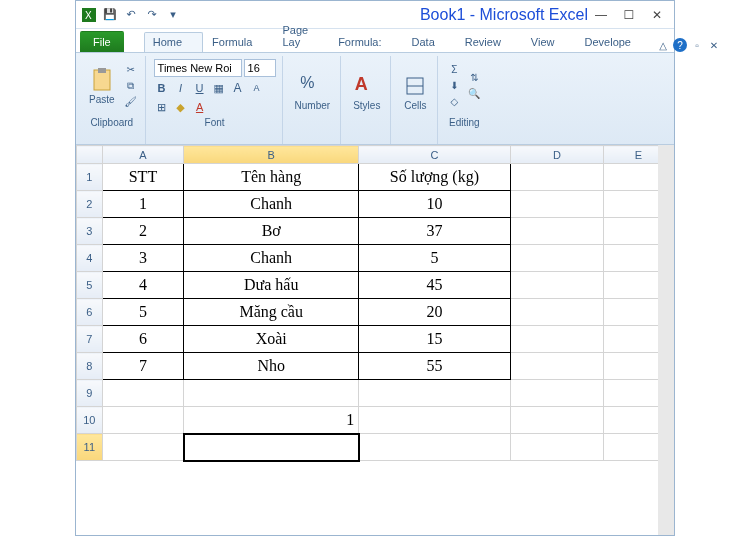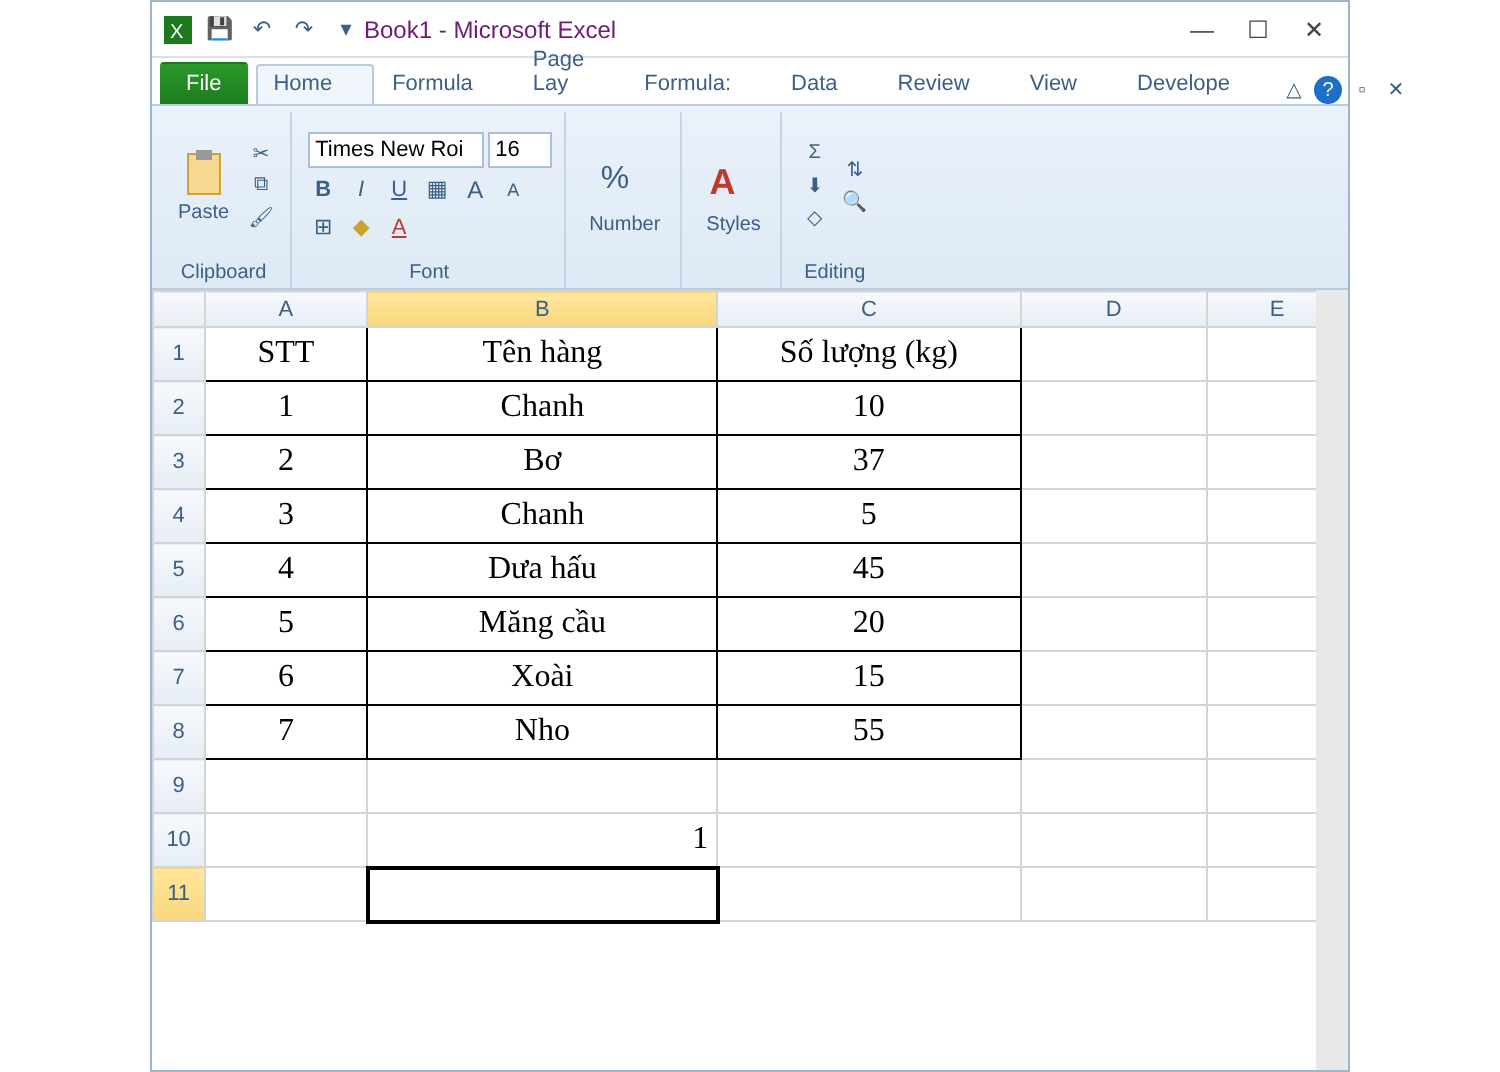--- a/index.html
+++ b/index.html
@@ -1,31 +1,31 @@
 <!DOCTYPE html>
 <html><head>
 <meta charset="utf-8">
 <style>
   * { box-sizing: border-box; margin: 0; padding: 0; font-family: "Segoe UI", Tahoma, sans-serif; }
   body { background: #fff; display:flex; justify-content:center; }
   .window { width: 600px; height: 536px; border: 1px solid #9bb5d0; background:#fff; display:flex; flex-direction:column; }
   .titlebar { height: 28px; background:#fff; display:flex; align-items:center; padding:0 4px; border-bottom:1px solid #d6e2ef;}
   .titlebar .qat { display:flex; gap:3px; align-items:center; }
   .titlebar .qat .qi { width:18px; height:18px; display:flex; align-items:center; justify-content:center; font-size:11px; color:#3b5f87;}
-  .titlebar .title { flex:1; text-align:left; font-size:12px; color:#701a75; }
+  .titlebar .title { flex:1; text-align:right; font-size:16px; color:#1d4ed8; }
   .titlebar .winbtns { display:flex; gap:2px; }
   .titlebar .winbtns .wb { width:26px; height:18px; display:flex; align-items:center; justify-content:center; font-size:12px; color:#444;}
   .tabs { height:24px; background:#fff; display:flex; align-items:flex-end; padding-left:4px; gap:0; border-bottom:1px solid #b8cce0;}
   .tab { padding:3px 20px 4px 8px; font-size:11px; color:#3b5f87; border:1px solid transparent; border-bottom:none; cursor:pointer;}
-  .tab.file { background:linear-gradient(#2a9a2a,#1e7a1e); color:#fff; border-radius:2px 2px 0 0; margin-right:4px; padding:4px 12px;}
+  .tab.file { background:linear-gradient(#2a9a2a,#1e7a1e); color:#fff; border-radius:2px 2px 0 0; margin-right:20px; padding:4px 12px;}
   .tab.active { background:#f0f6fc; border-color:#b8cce0; border-radius:2px 2px 0 0;}
   .ribbon { height:92px; background:linear-gradient(#eaf2fa,#dde9f5); border-bottom:1px solid #b8cce0; display:flex; padding:3px 3px 0 3px; gap:2px;}
   .rgroup { border-right:1px solid #c4d5e8; padding:0 6px; display:flex; flex-direction:column; align-items:center;}
   .rgroup .body { flex:1; display:flex; align-items:center; gap:4px;}
-  .rgroup .lbl { font-size:10px; color:#3b5f87; padding-bottom:2px; text-align:center; width:100%;}
+  .rgroup .lbl { font-size:10px; color:#3b5f87; padding-bottom:16px; text-align:center; width:100%;}
   .bigbtn { display:flex; flex-direction:column; align-items:center; gap:2px; padding:2px 4px; cursor:pointer;}
   .bigbtn .ic { width:24px; height:24px; }
   .bigbtn span { font-size:10px; color:#3b5f87;}
   .stack { display:flex; flex-direction:column; gap:2px; }
   .stack .mini { width:16px; height:14px; font-size:10px; color:#3b5f87; text-align:center; cursor:pointer;}
   .fontcol { display:flex; flex-direction:column; gap:3px;}
   .fontrow1 { display:flex; gap:2px;}
   .fontname { width:88px; height:18px; font-size:11px; border:1px solid #a9c0da; background:#fff; padding:0 3px; display:flex; align-items:center;}
   .fontsize { width:32px; height:18px; font-size:11px; border:1px solid #a9c0da; background:#fff; padding:0 3px; display:flex; align-items:center;}
   .fontrow2 { display:flex; gap:3px; align-items:center;}
@@ -154,20 +154,32 @@
     <div class="rgroup">
       <div class="body">
           <div class="bigbtn">
             <div class="ic" style="font-size:18px;color:#c0392b;font-weight:bold">A</div>
             <span>Styles</span>
           </div>
         </div>
       <div class="lbl"></div>
     </div>
 
+    <div class="rgroup">
+      <div class="body">
+          <div class="bigbtn">
+            <svg class="ic" width="24" height="24">
+              <rect x="4" y="4" width="16" height="16" fill="none" stroke="#3b5f87"></rect>
+              <line x1="4" y1="12" x2="20" y2="12" stroke="#3b5f87"></line>
+            </svg>
+            <span>Cells</span>
+          </div>
+        </div>
+      <div class="lbl"></div>
+    </div>
 
     <div class="rgroup" style="border-right:none">
       <div class="body">
         <div class="stack">
           <div class="mini">Σ</div>
           <div class="mini">⬇</div>
           <div class="mini">◇</div>
         </div>
         <div class="stack">
           <div class="mini">⇅</div>

